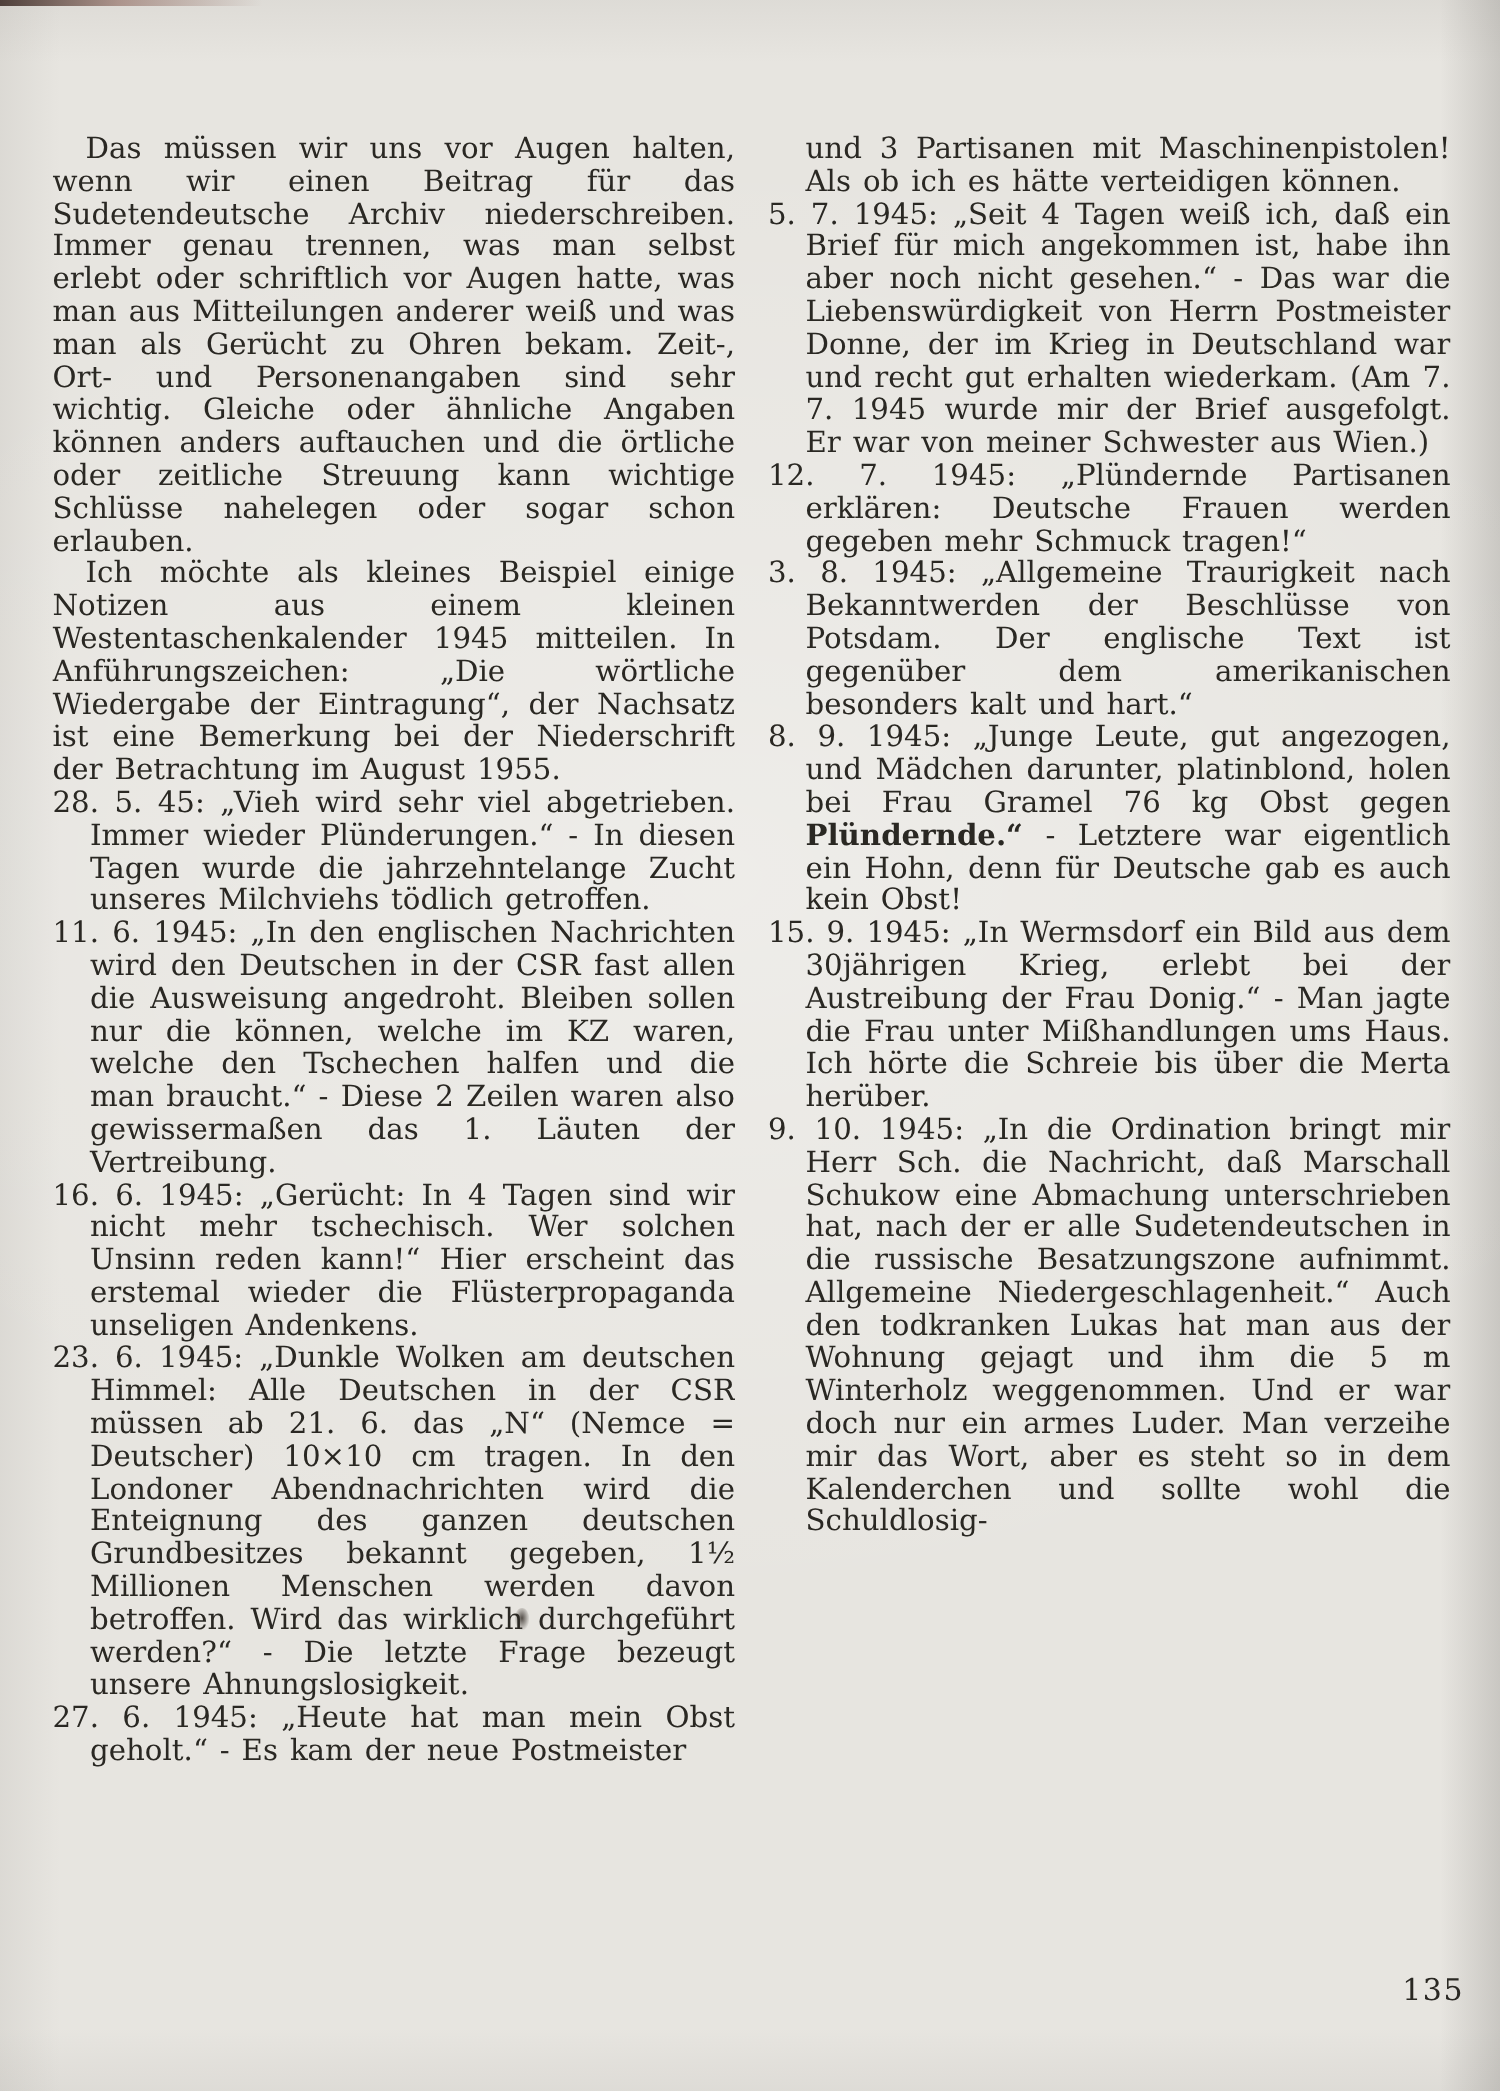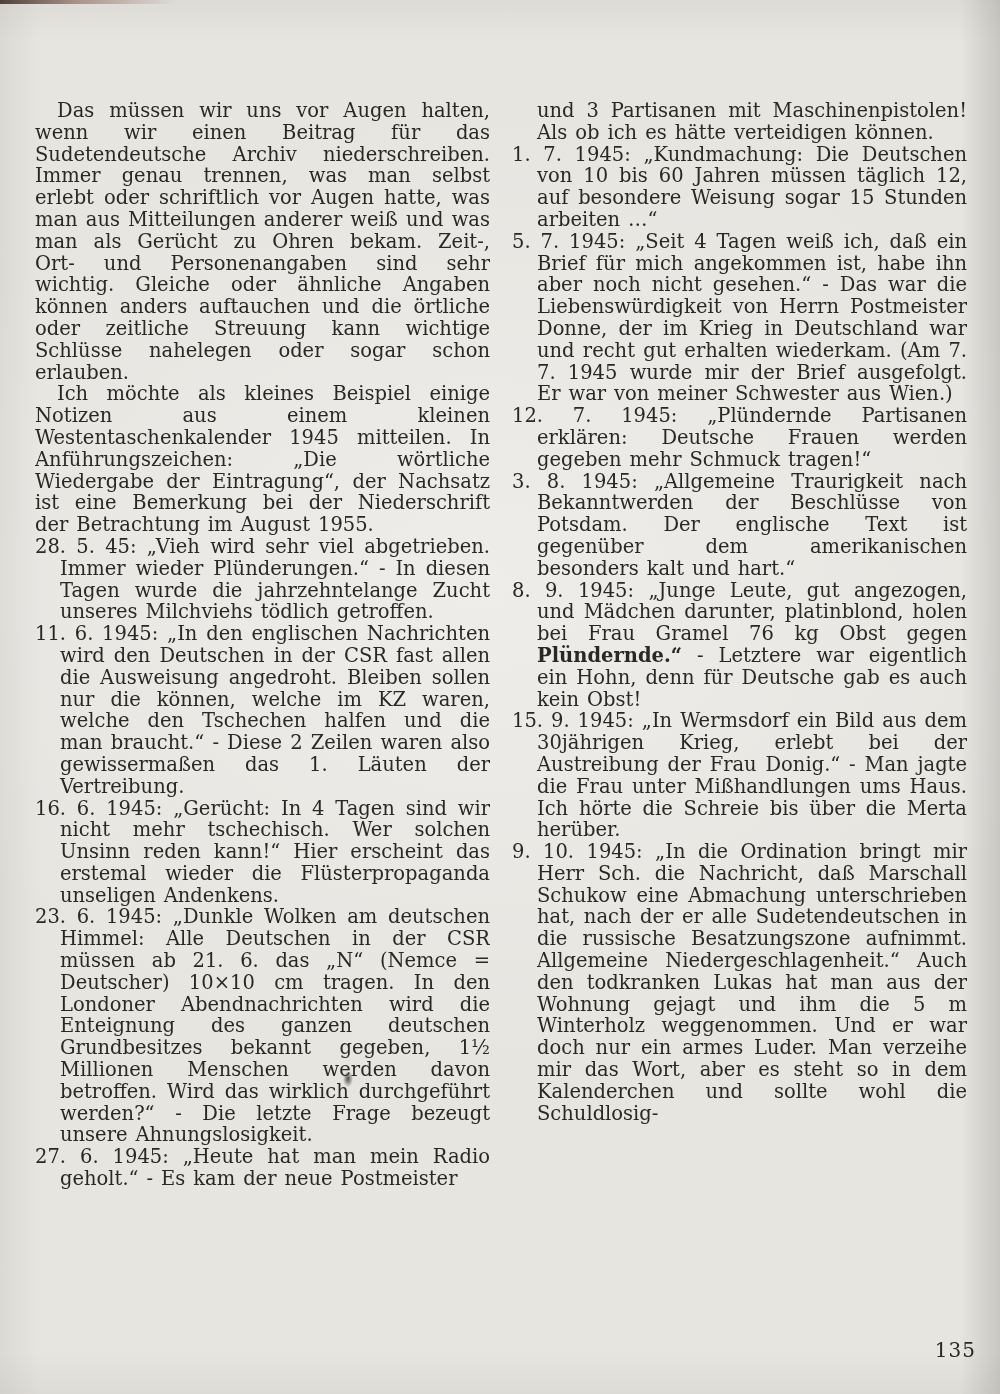--- a/index.html
+++ b/index.html
@@ -35,55 +35,52 @@
   .columns{
     position:absolute;left:35px;top:88px;width:932px;
     display:flex;gap:22px;
   }
   .col{
     width:455px;height:1238px;overflow:hidden;
     color:var(--ink);
     font-size:19.5px;line-height:21.8px;
     text-align:justify;
     word-spacing:0.09em;
-    margin-top:12px;
   }
   .col p{margin:0;}
   .para{text-indent:22px;}
   .entry{margin-top:3px;padding-left:25px;text-indent:-25px;}
   .cont{padding-left:25px;}
   .date{white-space:nowrap;}
   .bold{font-weight:bold;}
   .page-number{
     position:absolute;top:1315px;right:24px;
     color:var(--ink);font-size:20px;line-height:22px;
     letter-spacing:1px;
-    margin-top:24px;
   }
 </style>
 </head>
 <body>
 
 <div class="page">
   <div class="scan-edge-top"></div>
   <div class="ink-blot"></div>
 
   <div class="columns">
     <div class="col" id="col-left">
         <p class="para"><span>Das müssen wir uns vor Augen halten, wenn wir einen Beitrag für das Sudetendeutsche Archiv niederschreiben. Immer genau trennen, was man selbst erlebt oder schriftlich vor Augen hatte, was man aus Mitteilungen anderer weiß und was man als Gerücht zu Ohren bekam. Zeit-, Ort- und Personenangaben sind sehr wichtig. Gleiche oder ähnliche Angaben können anders auftauchen und die örtliche oder zeitliche Streuung kann wichtige Schlüsse nahelegen oder sogar schon erlauben.</span></p>
         <p class="para"><span>Ich möchte als kleines Beispiel einige Notizen aus einem kleinen Westentaschenkalender 1945 mitteilen. In Anführungszeichen: „Die wörtliche Wiedergabe der Eintragung“, der Nachsatz ist eine Bemerkung bei der Niederschrift der Betrachtung im August 1955.</span></p>
         <p class="entry"><span class="date">28. 5. 45: </span><span>„Vieh wird sehr viel abgetrieben. Immer wieder Plünderungen.“ - In diesen Tagen wurde die jahrzehntelange Zucht unseres Milchviehs tödlich getroffen.</span></p>
         <p class="entry"><span class="date">11. 6. 1945: </span><span>„In den englischen Nachrichten wird den Deutschen in der CSR fast allen die Ausweisung angedroht. Bleiben sollen nur die können, welche im KZ waren, welche den Tschechen halfen und die man braucht.“ - Diese 2 Zeilen waren also gewissermaßen das 1. Läuten der Vertreibung.</span></p>
         <p class="entry"><span class="date">16. 6. 1945: </span><span>„Gerücht: In 4 Tagen sind wir nicht mehr tschechisch. Wer solchen Unsinn reden kann!“  Hier erscheint das erstemal wieder die Flüsterpropaganda unseligen Andenkens.</span></p>
         <p class="entry"><span class="date">23. 6. 1945: </span><span>„Dunkle Wolken am deutschen Himmel: Alle Deutschen in der CSR müssen ab 21. 6. das „N“ (Nemce = Deutscher) 10×10 cm tragen. In den Londoner Abendnachrichten wird die Enteignung des ganzen deutschen Grundbesitzes bekannt gegeben, 1½ Millionen Menschen werden davon betroffen. Wird das wirklich durchgeführt werden?“ - Die letzte Frage bezeugt unsere Ahnungslosigkeit.</span></p>
-        <p class="entry"><span class="date">27. 6. 1945: </span><span>„Heute hat man mein Radio geholt.“ - Es kam der neue Postmeister</span></p>
+        <p class="entry"><span class="date">27. 6. 1945: </span><span>„Heute hat man mein Obst geholt.“ - Es kam der neue Postmeister</span></p>
       </div>
     <div class="col" id="col-right">
         <p class="cont"><span>und 3 Partisanen mit Maschinenpistolen! Als ob ich es hätte verteidigen können.</span></p>
-        <p class="entry"><span class="date">1. 7. 1945: </span><span>„Kundmachung: Die Deutschen von 10 bis 60 Jahren müssen täglich 12, auf besondere Weisung sogar 15 Stunden arbeiten …“</span></p>
         <p class="entry"><span class="date">5. 7. 1945: </span><span>„Seit 4 Tagen weiß ich, daß ein Brief für mich angekommen ist, habe ihn aber noch nicht gesehen.“ - Das war die Liebenswürdigkeit von Herrn Postmeister Donne, der im Krieg in Deutschland war und recht gut erhalten wiederkam. (Am 7. 7. 1945 wurde mir der Brief ausgefolgt. Er war von meiner Schwester aus Wien.)</span></p>
         <p class="entry"><span class="date">12. 7. 1945: </span><span>„Plündernde Partisanen erklären: Deutsche Frauen werden gegeben mehr Schmuck tragen!“</span></p>
         <p class="entry"><span class="date">3. 8. 1945: </span><span>„Allgemeine Traurigkeit nach Bekanntwerden der Beschlüsse von Potsdam. Der englische Text ist gegenüber dem amerikanischen besonders kalt und hart.“</span></p>
         <p class="entry"><span class="date">8. 9. 1945: </span><span>„Junge Leute, gut angezogen, und Mädchen darunter, platinblond, holen bei Frau Gramel 76 kg Obst gegen </span><span class="bold">Plündernde.“</span><span> - Letztere war eigentlich ein Hohn, denn für Deutsche gab es auch kein Obst!</span></p>
         <p class="entry"><span class="date">15. 9. 1945: </span><span>„In Wermsdorf ein Bild aus dem 30jährigen Krieg, erlebt bei der Austreibung der Frau Donig.“ - Man jagte die Frau unter Mißhandlungen ums Haus. Ich hörte die Schreie bis über die Merta herüber.</span></p>
         <p class="entry"><span class="date">9. 10. 1945: </span><span>„In die Ordination bringt mir Herr Sch. die Nachricht, daß Marschall Schukow eine Abmachung unterschrieben hat, nach der er alle Sudetendeutschen in die russische Besatzungszone aufnimmt. Allgemeine Niedergeschlagenheit.“ Auch den todkranken Lukas hat man aus der Wohnung gejagt und ihm die 5 m Winterholz weggenommen. Und er war doch nur ein armes Luder. Man verzeihe mir das Wort, aber es steht so in dem Kalenderchen und sollte wohl die Schuldlosig-</span></p>
       </div>
   </div>
 
   <div class="page-number">135</div>

